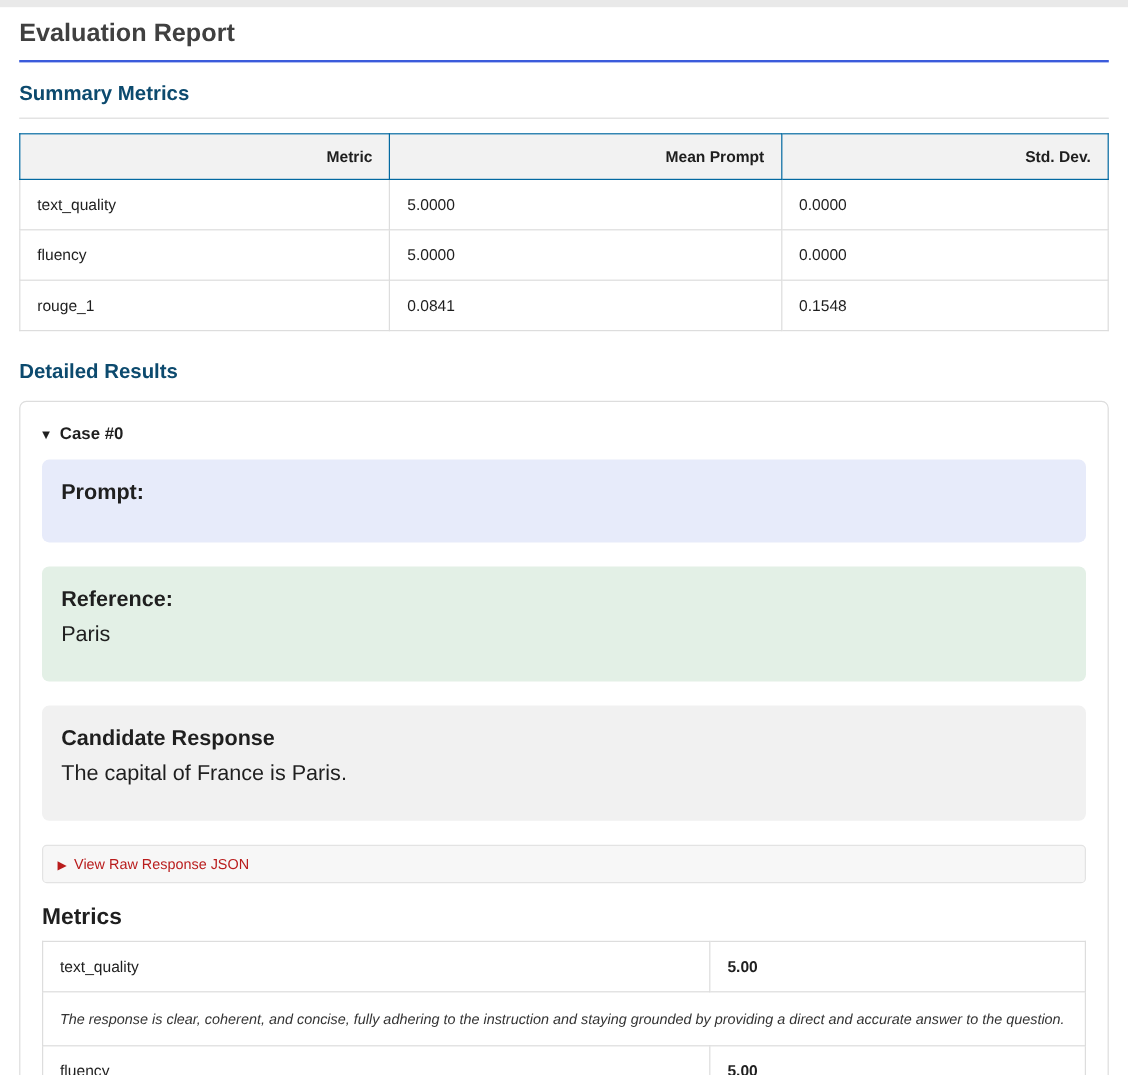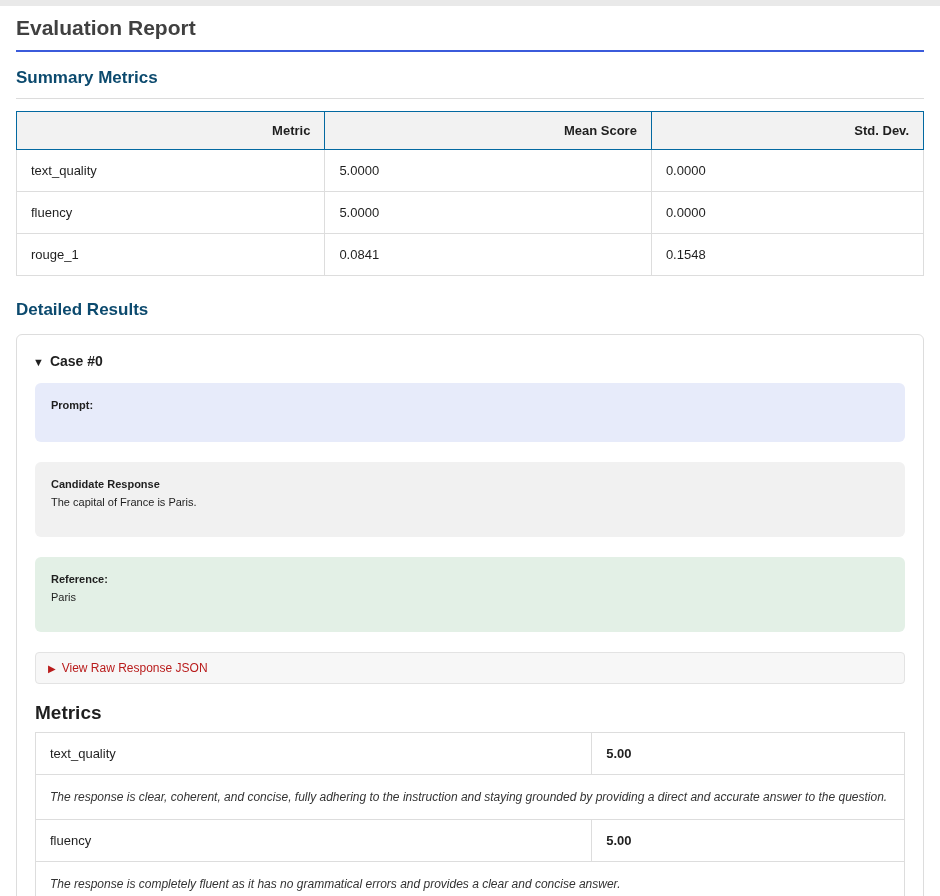--- a/index.html
+++ b/index.html
@@ -71,21 +71,21 @@
     padding: 4px 0;
   }
   .case-header .tri { display: inline-block; font-size: 11px; margin-right: 6px; }
 
   .case-body { padding: 10px 2px 4px 2px; }
 
   .field-box {
     border-radius: 6px;
     padding: 14px 16px 26px 16px;
     margin-bottom: 20px;
-    font-size: 11px;
+    font-size: 18px;
     line-height: 1.5;
   }
   .field-box .field-label { font-weight: bold; margin-bottom: 2px; }
   .field-box.prompt { background: #e7ebfa; }
   .field-box.reference { background: #e3f0e6; }
   .field-box.candidate { background: #f1f1f1; }
 
   .raw-json-bar {
     background: #f7f7f7;
     border: 1px solid #e3e3e3;
@@ -131,21 +131,21 @@
 <div class="page">
 
   <h1 class="report-title">Evaluation Report</h1>
 
   <h2 class="section-heading underlined">Summary Metrics</h2>
 
   <table class="summary-table">
     <thead>
       <tr>
         <th>Metric</th>
-        <th>Mean Score</th>
+        <th>Mean Prompt</th>
         <th>Std. Dev.</th>
       </tr>
     </thead>
     <tbody>
       <tr>
         <td>text_quality</td>
         <td>5.0000</td>
         <td>0.0000</td>
       </tr>
       <tr>
@@ -167,30 +167,30 @@
     <div class="case-header">
       <span class="tri">▼</span><span>Case #0</span>
     </div>
 
     <div class="case-body">
 
       <div class="field-box prompt">
         <div class="field-label">Prompt:</div>
       </div>
 
+      <div class="field-box reference">
+        <div class="field-label">Reference:</div>
+        <div>Paris</div>
+      </div>
+
       <div class="field-box candidate">
         <div class="field-label">Candidate Response</div>
         <div>The capital of France is Paris.</div>
       </div>
 
-      <div class="field-box reference">
-        <div class="field-label">Reference:</div>
-        <div>Paris</div>
-      </div>
-
       <div class="raw-json-bar">
         <span class="tri">▶</span><span>View Raw Response JSON</span>
       </div>
 
       <div class="metrics-heading">Metrics</div>
 
       <table class="metrics-table">
         <tbody>
           <tr>
             <td class="metric-name">text_quality</td>

